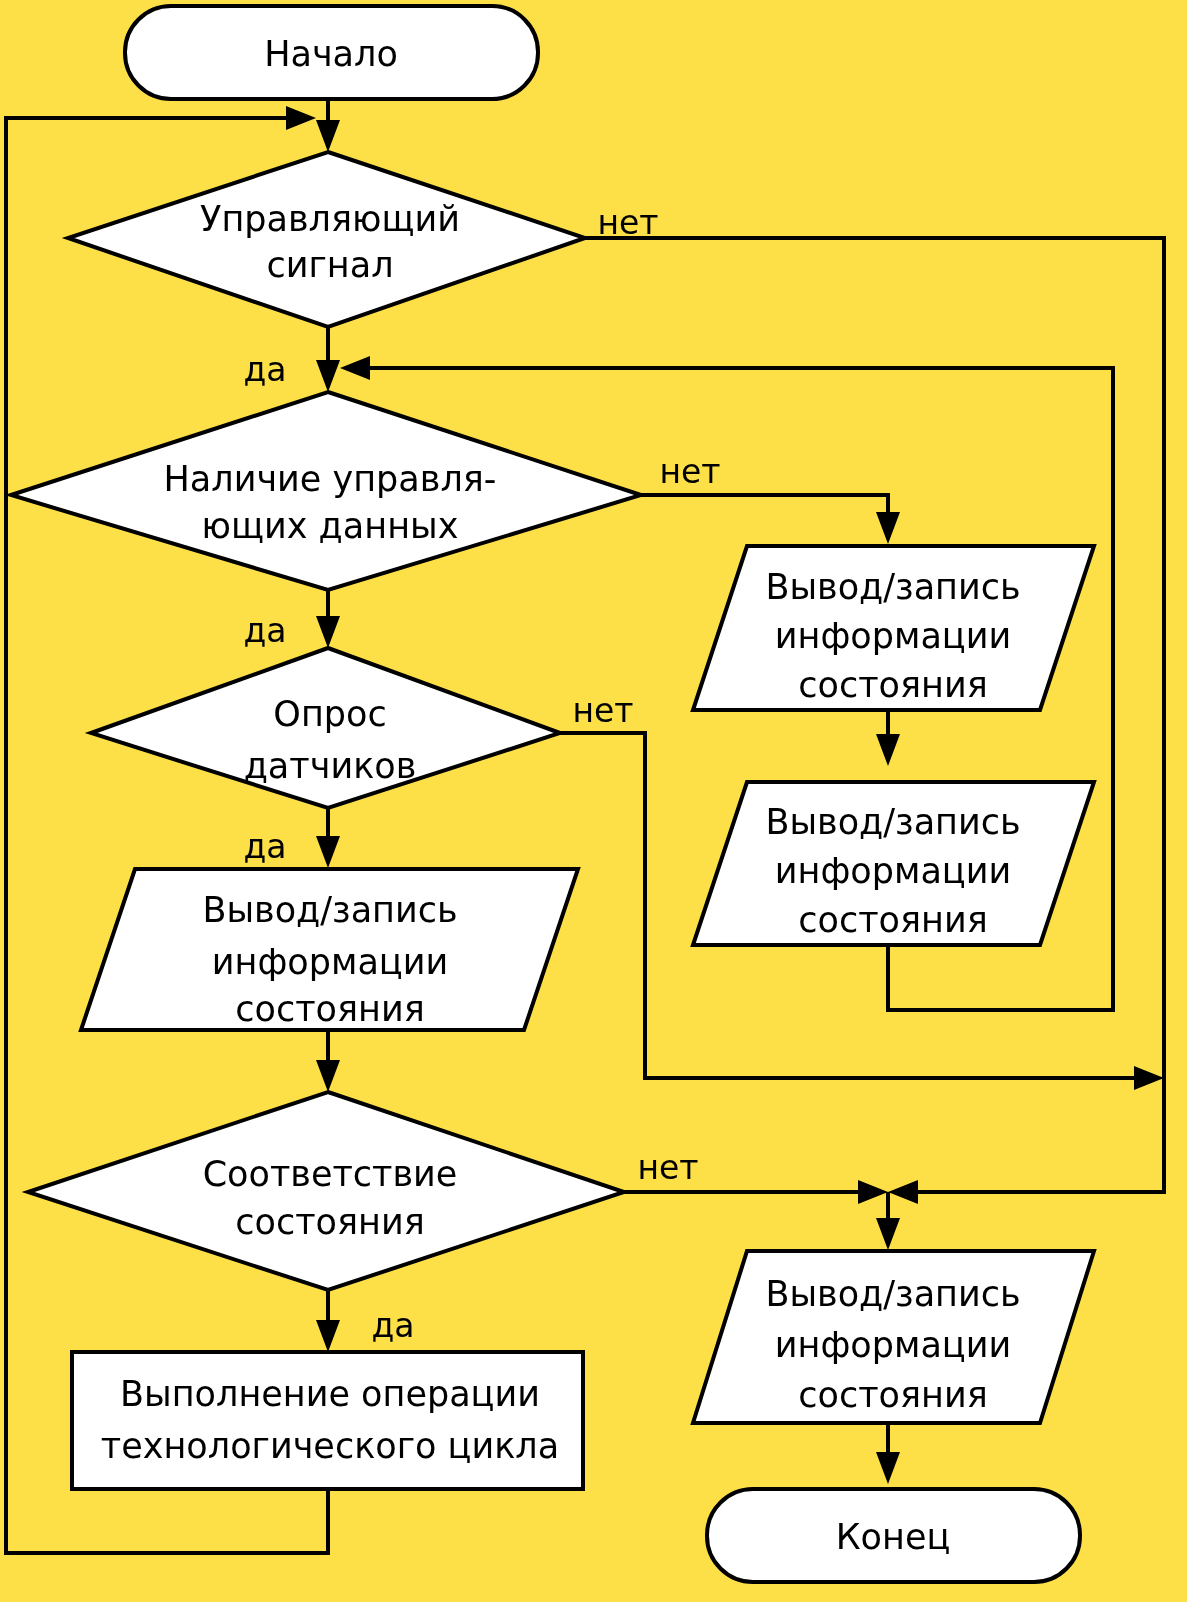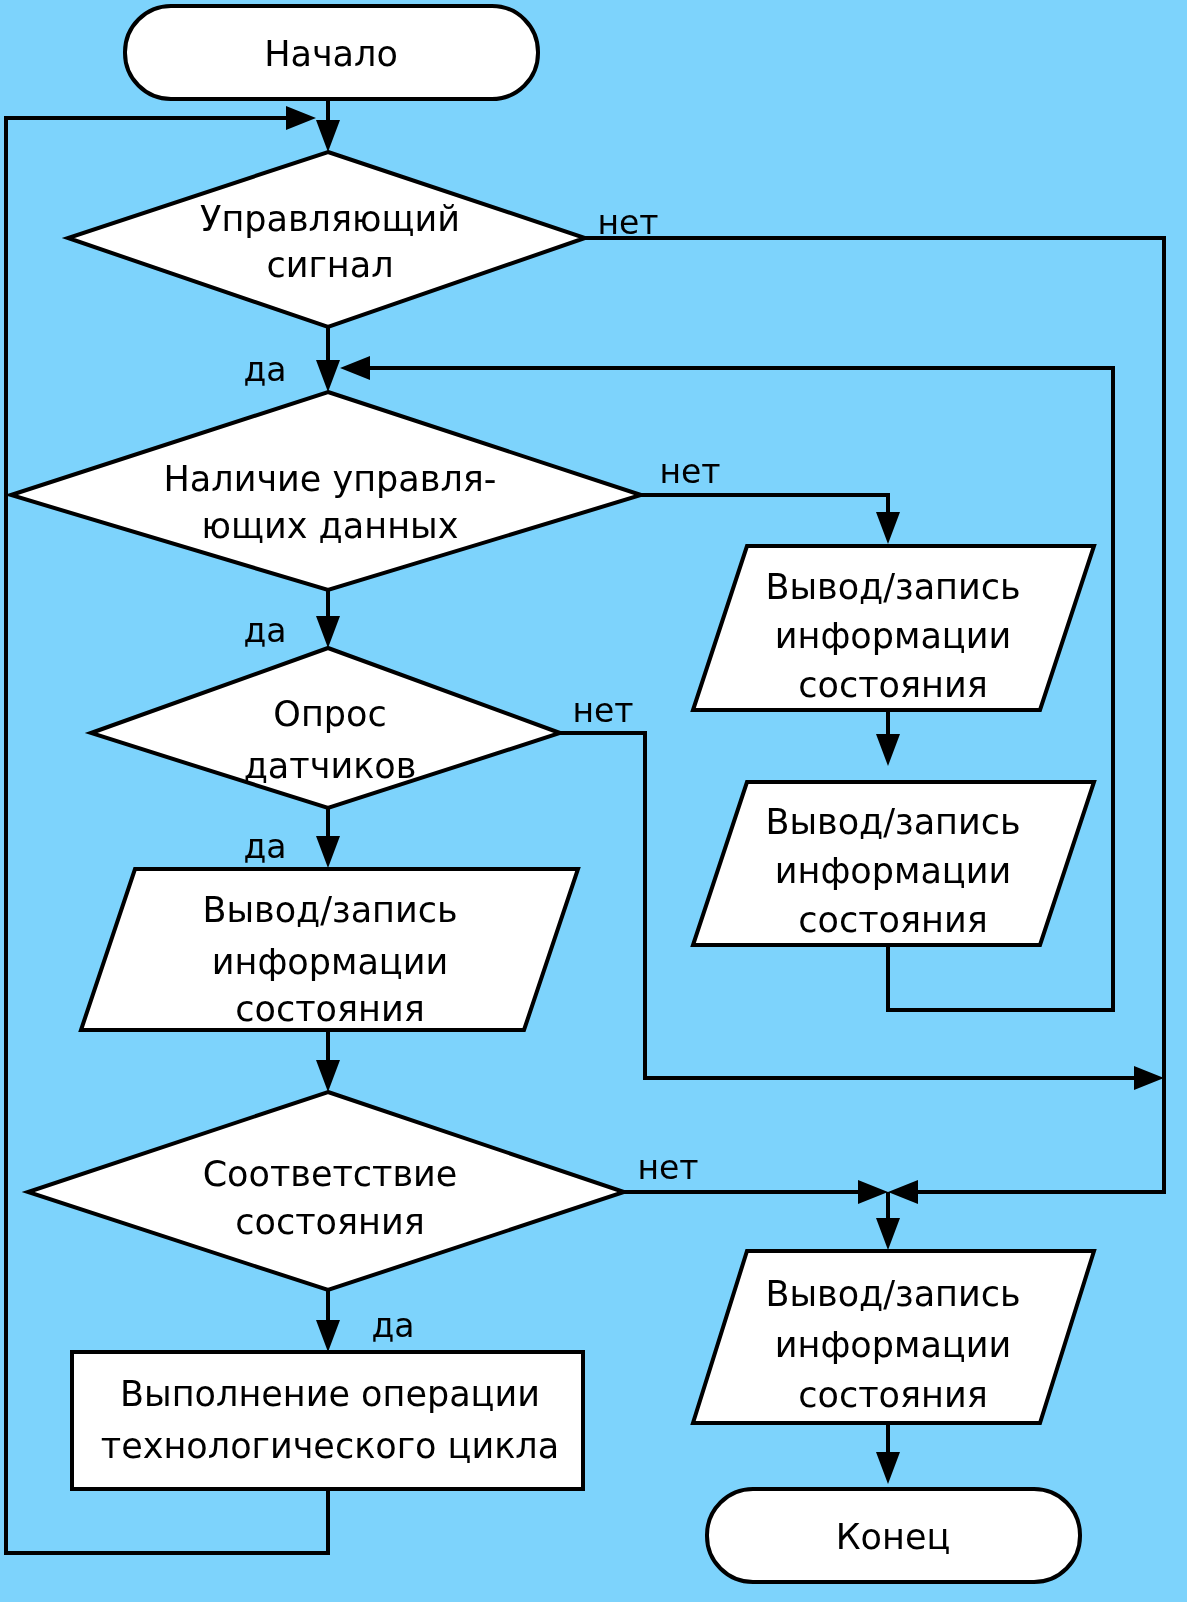--- a/index.html
+++ b/index.html
@@ -4,21 +4,21 @@
 <style>
   html, body {
     margin: 0;
     padding: 0;
     background: #ffffff;
   }
   #chart-root {
     position: relative;
     width: 1187px;
     height: 1602px;
-    background: #7dd3fc;
+    background: #fde047;
     font-family: "DejaVu Sans", sans-serif;
   }
   svg#flowchart {
     display: block;
     width: 1187px;
     height: 1602px;
   }
   .shape {
     fill: #ffffff;
     stroke: #000000;

